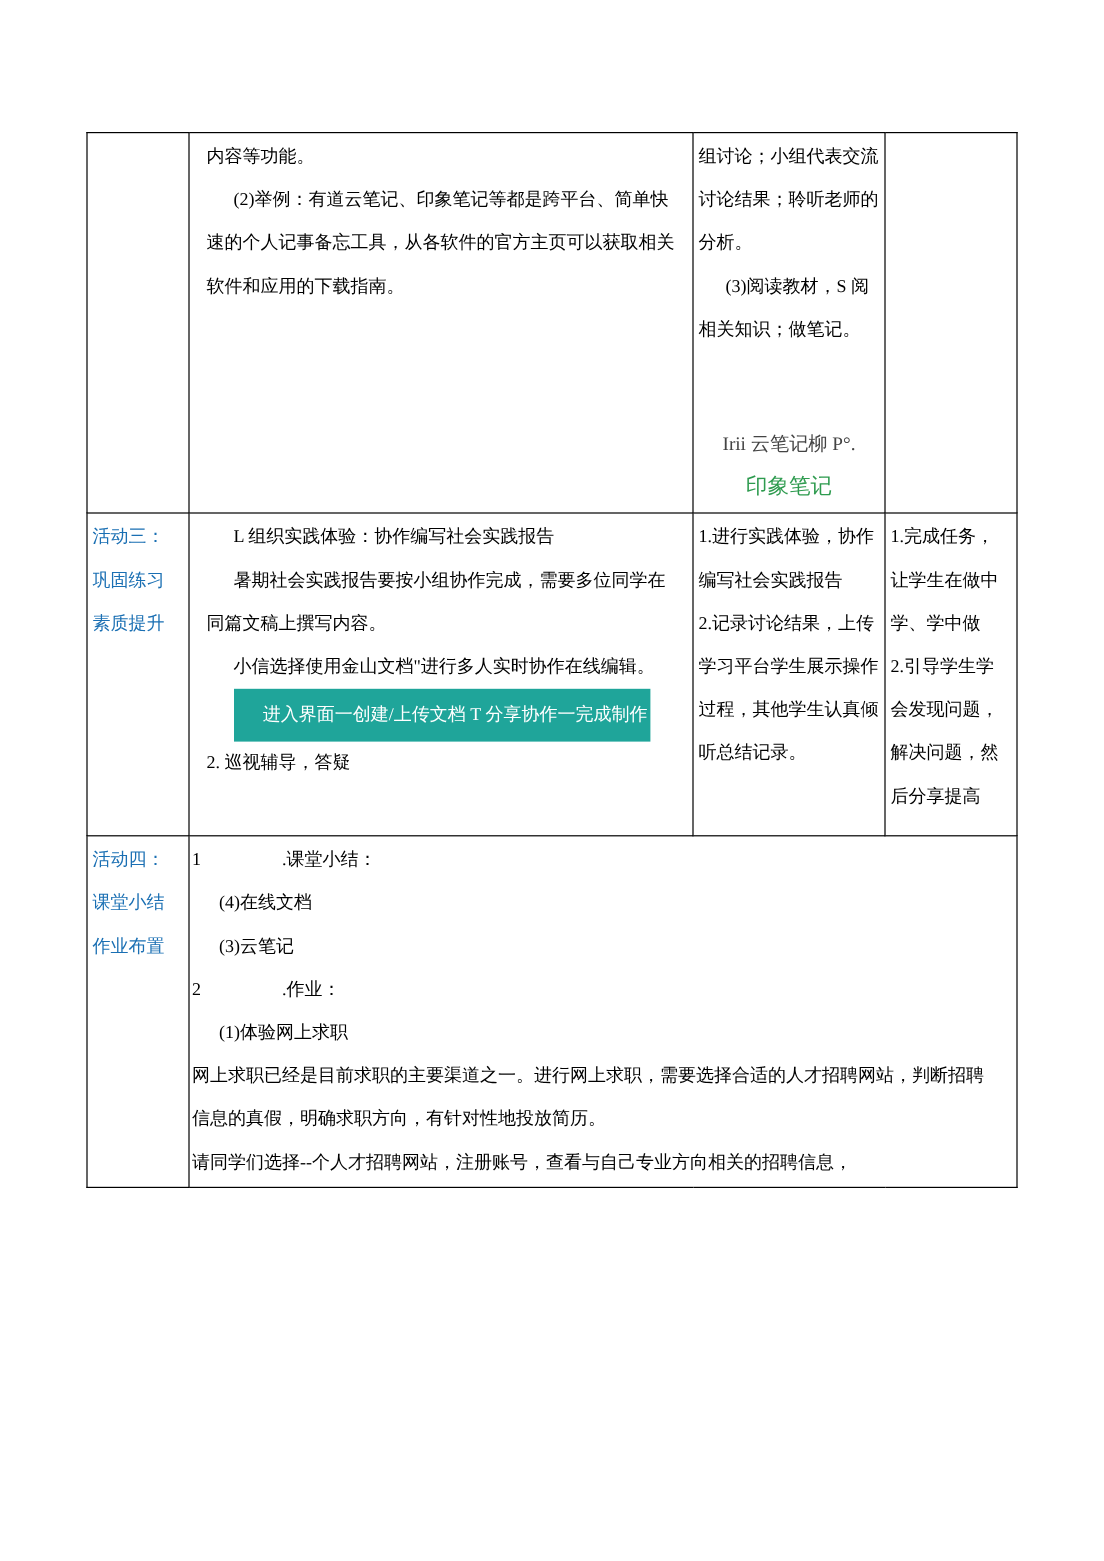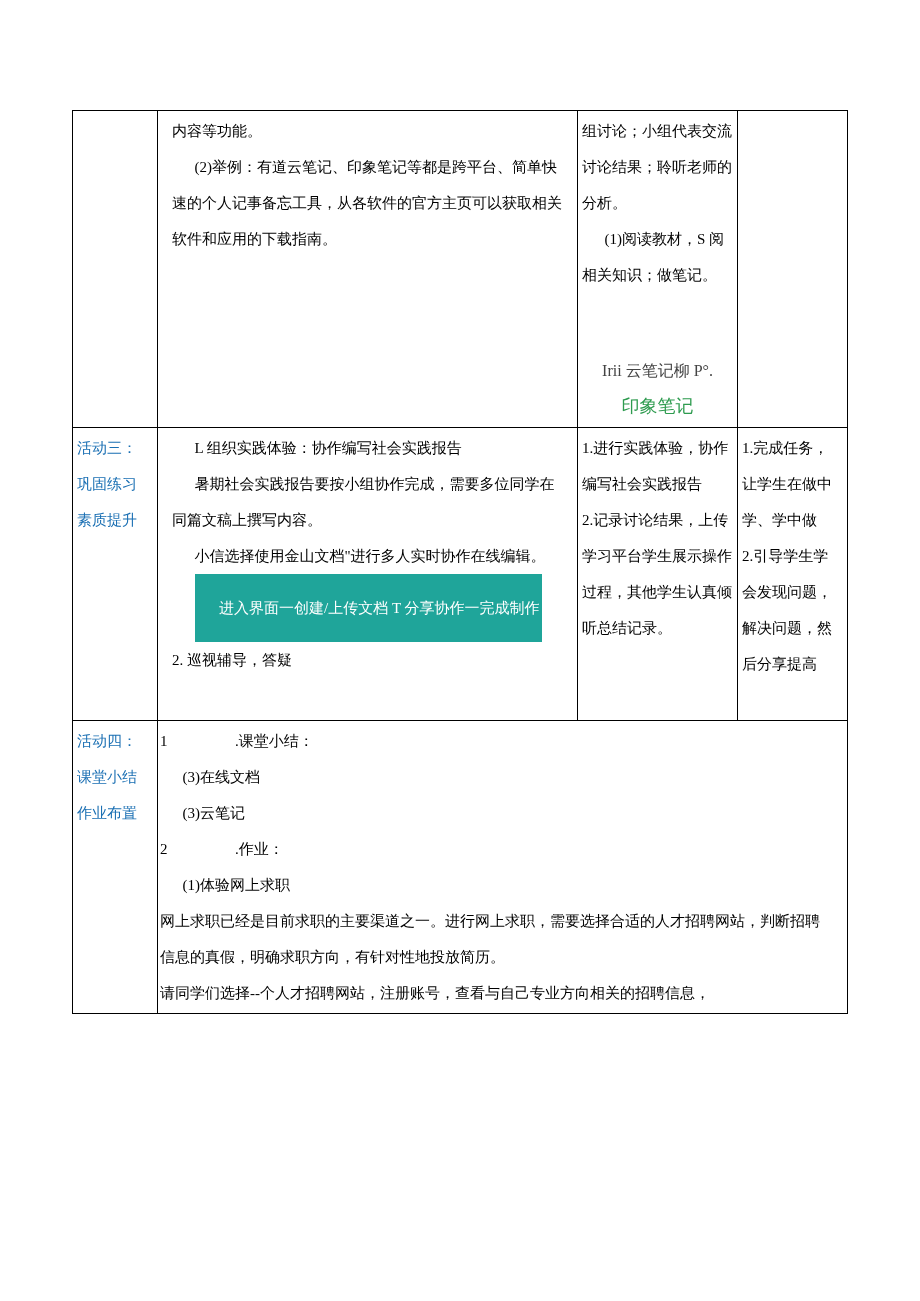--- a/index.html
+++ b/index.html
@@ -27,21 +27,21 @@
   col.c2 { width: 420px; }
   col.c3 { width: 160px; }
   col.c4 { width: 110px; }
   .label-blue { color: #1a6fb3; }
   .small-green { color: #2e9b4f; font-size: 18px; line-height: 1.6; }
   .small-gray { color: #444; font-size: 16px; line-height: 1.6; }
   .hl {
     background: #1fa59a;
     color: #fff;
     display: inline-block;
-    padding: 16px 2px;
+    padding: 4px 2px;
   }
   .indent { text-indent: 1.5em; display: block; }
   .pad-col2 { padding-left: 14px; padding-right: 14px; }
 </style>
 </head>
 <body>
 
 <table>
   <colgroup>
     <col class="c1">
@@ -52,21 +52,21 @@
 
   <tbody>
       <tr>
     <td></td>
     <td class="pad-col2">
       <span>内容等功能。</span>
       <span class="indent">(2)举例：有道云笔记、印象笔记等都是跨平台、简单快速的个人记事备忘工具，从各软件的官方主页可以获取相关软件和应用的下载指南。</span>
     </td>
     <td>
       <span>组讨论；小组代表交流讨论结果；聆听老师的分析。</span><br>
-      <span class="indent">(1)阅读教材，S 阅相关知识；做笔记。</span>
+      <span class="indent">(3)阅读教材，S 阅相关知识；做笔记。</span>
       <div style="height:60px"></div>
       <div style="text-align:center">
         <span class="small-gray">Irii 云笔记柳 P°.</span><br>
         <span class="small-green">印象笔记</span>
       </div>
     </td>
     <td></td>
   </tr>
 
   <tr>
@@ -98,21 +98,21 @@
       <span class="label-blue">活动四：</span><br>
       <span class="label-blue">课堂小结</span><br>
       <span class="label-blue">作业布置</span>
     </td>
     <td colspan="3" class="pad-col2" style="padding-left:2px;">
       <div>
         <span>1</span>
         <span style="display:inline-block; width:60px;"></span>
         <span>.课堂小结：</span>
       </div>
-      <span class="indent">(3)在线文档</span>
+      <span class="indent">(4)在线文档</span>
       <span class="indent">(3)云笔记</span>
       <div>
         <span>2</span>
         <span style="display:inline-block; width:60px;"></span>
         <span>.作业：</span>
       </div>
       <span class="indent">(1)体验网上求职</span>
       <span>网上求职已经是目前求职的主要渠道之一。进行网上求职，需要选择合适的人才招聘网站，判断招聘信息的真假，明确求职方向，有针对性地投放简历。</span><br>
       <span>请同学们选择--个人才招聘网站，注册账号，查看与自己专业方向相关的招聘信息，</span>
     </td>

